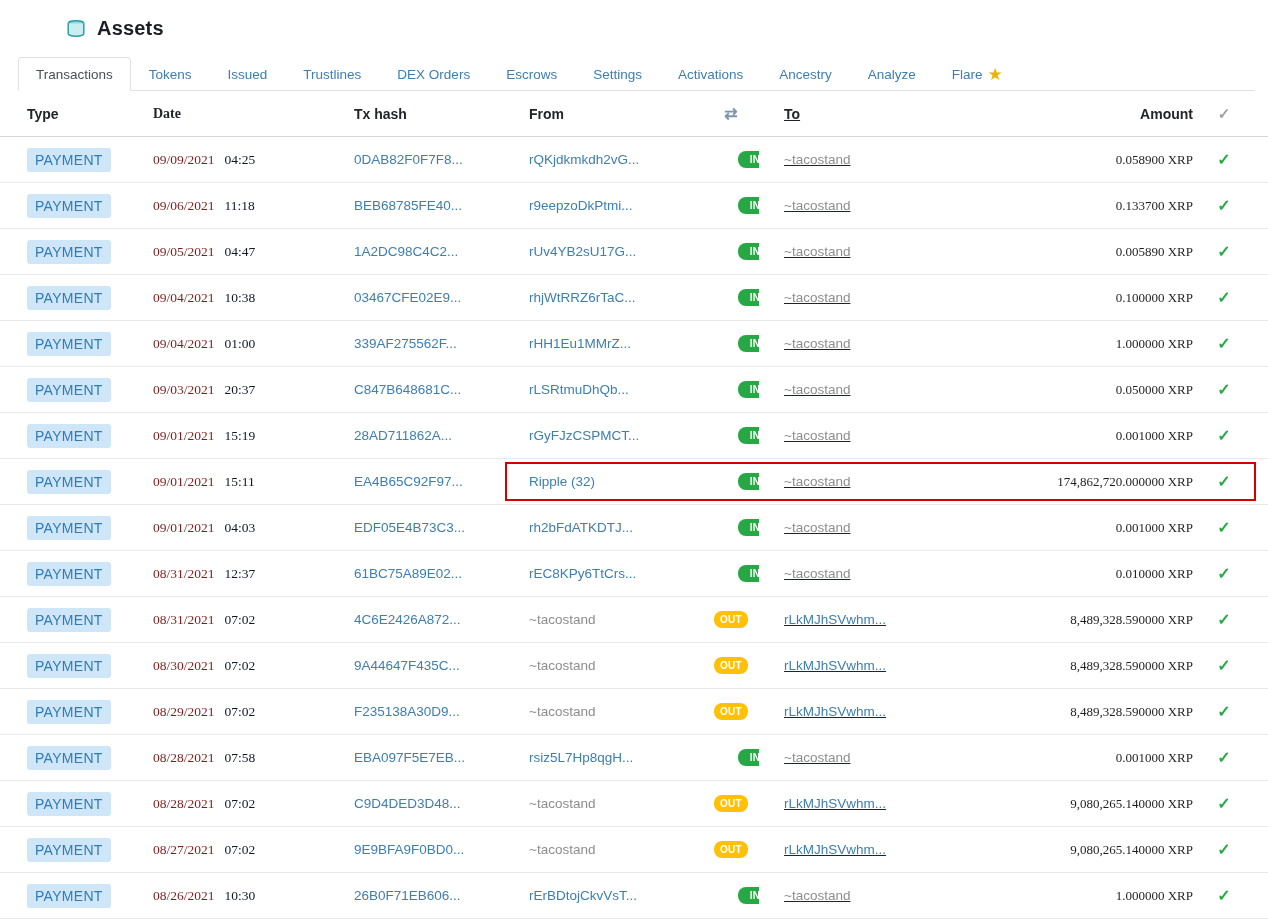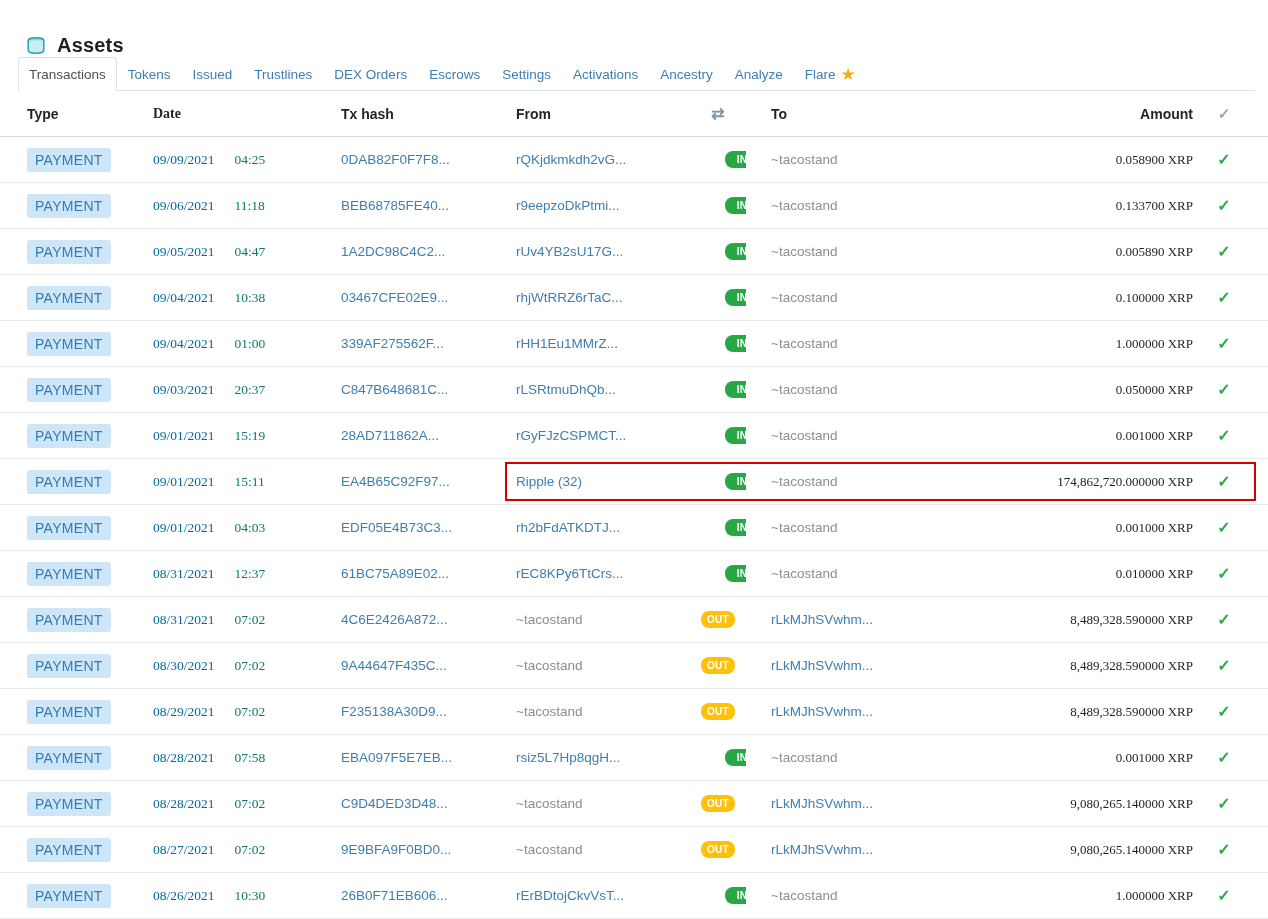--- a/index.html
+++ b/index.html
@@ -5,73 +5,73 @@
   * { margin:0; padding:0; box-sizing:border-box; }
   html,body { width:1268px; height:919px; }
   body {
     background:#ffffff;
     font-family:"Liberation Sans", sans-serif;
     color:#212529;
     overflow:hidden;
   }
 
   
-  .page-header { height:57px; display:flex; align-items:flex-end; gap:10px; padding-left:25px; }
+  .page-header { height:57px; display:flex; align-items:center; gap:10px; padding-left:25px;margin-left:40px; }
   .assets-icon { display:inline-flex; align-items:center; }
   .page-title { font-size:20px; font-weight:700; color:#1b1f23; letter-spacing:.2px; }
 
   
   .tabs {
     height:34px; display:flex; align-items:stretch;
     margin:0 13px 0 18px;
     border-bottom:1px solid #dee2e6;
   }
   .tab {
     display:inline-flex; align-items:center; gap:5px;
-    padding:0 10px; font-size:13.5px; text-decoration:none;
+    padding:0 17px; font-size:13.5px; text-decoration:none;
     color:var(--accent-link,#3e7eb0);
     border:1px solid transparent;
     border-top-left-radius:4px; border-top-right-radius:4px;
     margin-bottom:-1px; white-space:nowrap;
   }
   .tab.active {
     color:#495057; background:#fff;
     border-color:#dee2e6 #dee2e6 #ffffff;
   }
   .tab-star { color:#efaf0d; font-size:17px; line-height:1; }
 
   
   .t-head, .t-row { display:flex; align-items:center; width:100%;justify-content:center; }
   .t-head { height:46px; font-size:14px; font-weight:700; border-bottom:1px solid #d6d6d6; }
   .t-row  { height:46px; font-size:13.5px; border-bottom:1px solid #e9e9e9; position:relative; }
 
   .cell { flex:0 0 auto; overflow:hidden; white-space:nowrap; }
   .c-type   { width:153px; padding-left:27px; }
   .c-date   { width:188px;font-family:Liberation Serif, serif; }
-  .c-hash   { width:175px; }
+  .c-hash   { width:175px;margin-left:13px; }
   .c-from   { width:174px; }
   .c-dir    { width:56px;  display:flex; justify-content:center; }
-  .c-to     { flex:1 1 auto; padding-left:25px; }
+  .c-to     { flex:1 1 auto; padding-left:25px;text-decoration:underline; }
   .c-amount { width:260px; text-align:right; }
   .c-check  { width:62px;  text-align:center; }
   .t-pad-r  { width:13px; flex:0 0 auto; }
 
   .t-row .c-amount { font-family:Liberation Serif, serif; font-size:13px; color:#1f1f1f; }
 
   .head-dir-icon { color:#7f95aa; font-size:16px; }
   .head-check    { color:#9aa0a6; font-size:15px; font-weight:700; }
 
   .badge-type {
     display:inline-block; padding:4px 8px; border-radius:3px;
     font-size:14px; letter-spacing:.3px;
     background:var(--type-badge-bg,#cfe5f8); color:var(--type-badge-text,#2e7cb8);
   }
 
-  .date { color:#0369a1; }
-  .time { color:#0f766e; margin-left:20px; }
+  .date { color:#7f1d1d; }
+  .time { color:#0f172a; margin-left:10px; }
 
   a.link, a.party { color:var(--accent-link,#3e7eb0); text-decoration:none; }
   a.party[data-kind="self"] { color:#8d8d8d; pointer-events:none; }
 
   .dir-badge {
     display:inline-block; min-width:34px; text-align:center;
     padding:3px 6px; border-radius:8px;
     color:#fff; font-size:10px; font-weight:700; letter-spacing:.3px; line-height:1.1;
   }
   .dir-badge[data-dir="IN"]  { background:var(--badge-in,#28a745);margin-left:48px; }

